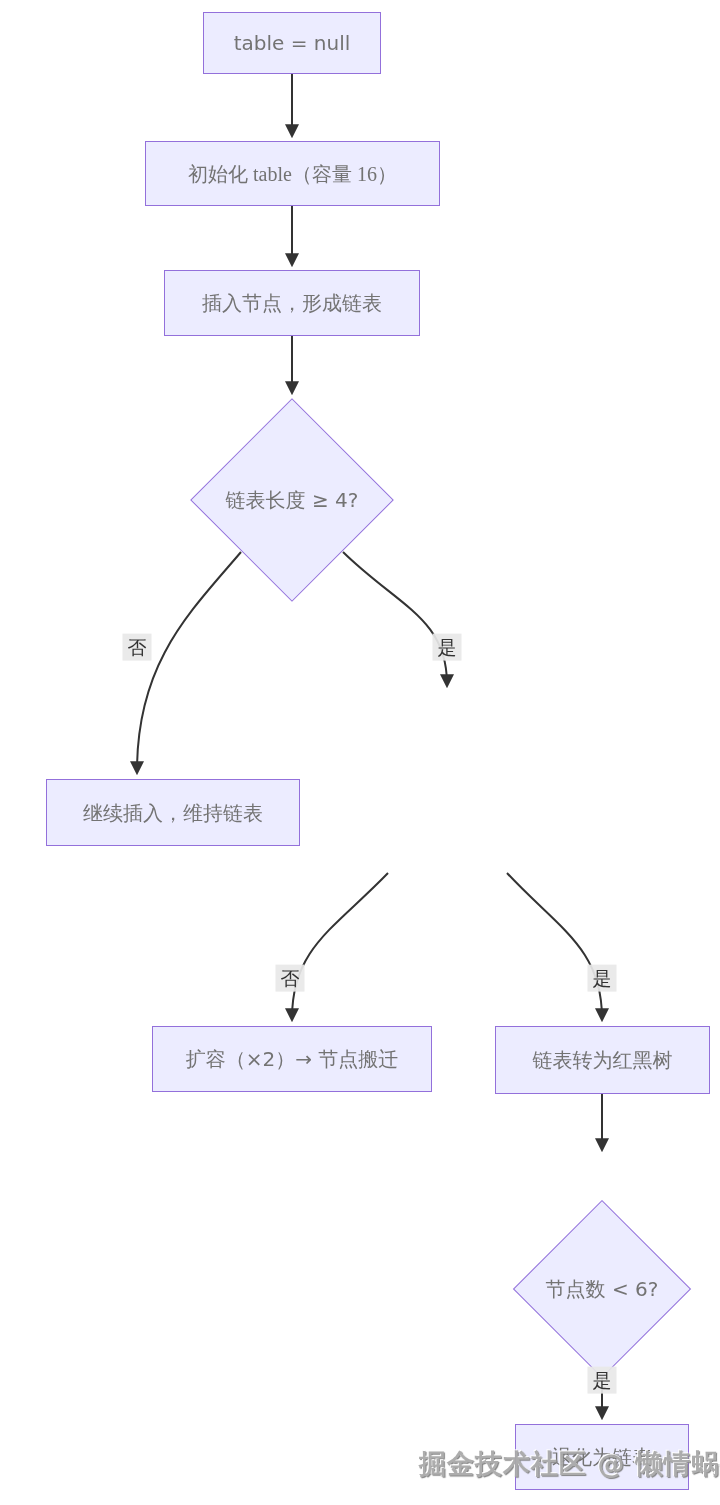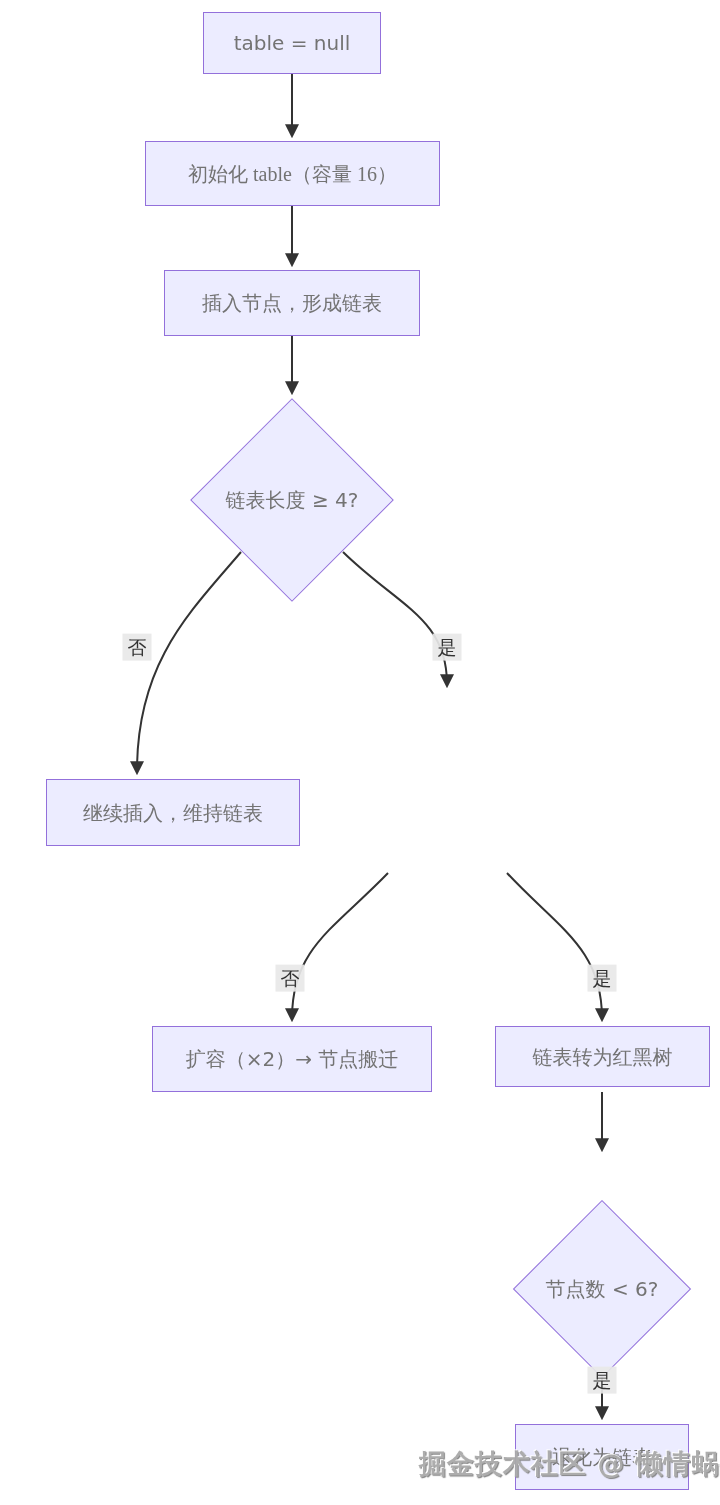--- a/index.html
+++ b/index.html
@@ -117,21 +117,21 @@
 
   <div class="node rect" style="left:10px; top:779px; width:254px; height:67px;margin-left:36px;">
     <span>继续插入，维持链表</span>
   </div>
 
 
   <div class="node rect" style="left:152px; top:1026px; width:280px; height:66px;">
     <span>扩容（×2）→ 节点搬迁</span>
   </div>
 
-  <div class="node rect" style="left:495px; top:1026px; width:215px; height:61px;">
+  <div class="node rect" style="left:495px; top:1026px; width:215px; height:68px;">
     <span>链表转为红黑树</span>
   </div>
 
   <div class="node diamond" style="left:514px; top:1201px; width:176px; height:176px;">
     <div class="diamond-shape" style="width:124px; height:124px;"></div>
     <span class="diamond-label">节点数 &lt; 6?</span>
   </div>
 
   <div class="node rect" style="left:515px; top:1424px; width:174px; height:66px;">
     <span>退化为链表</span>

